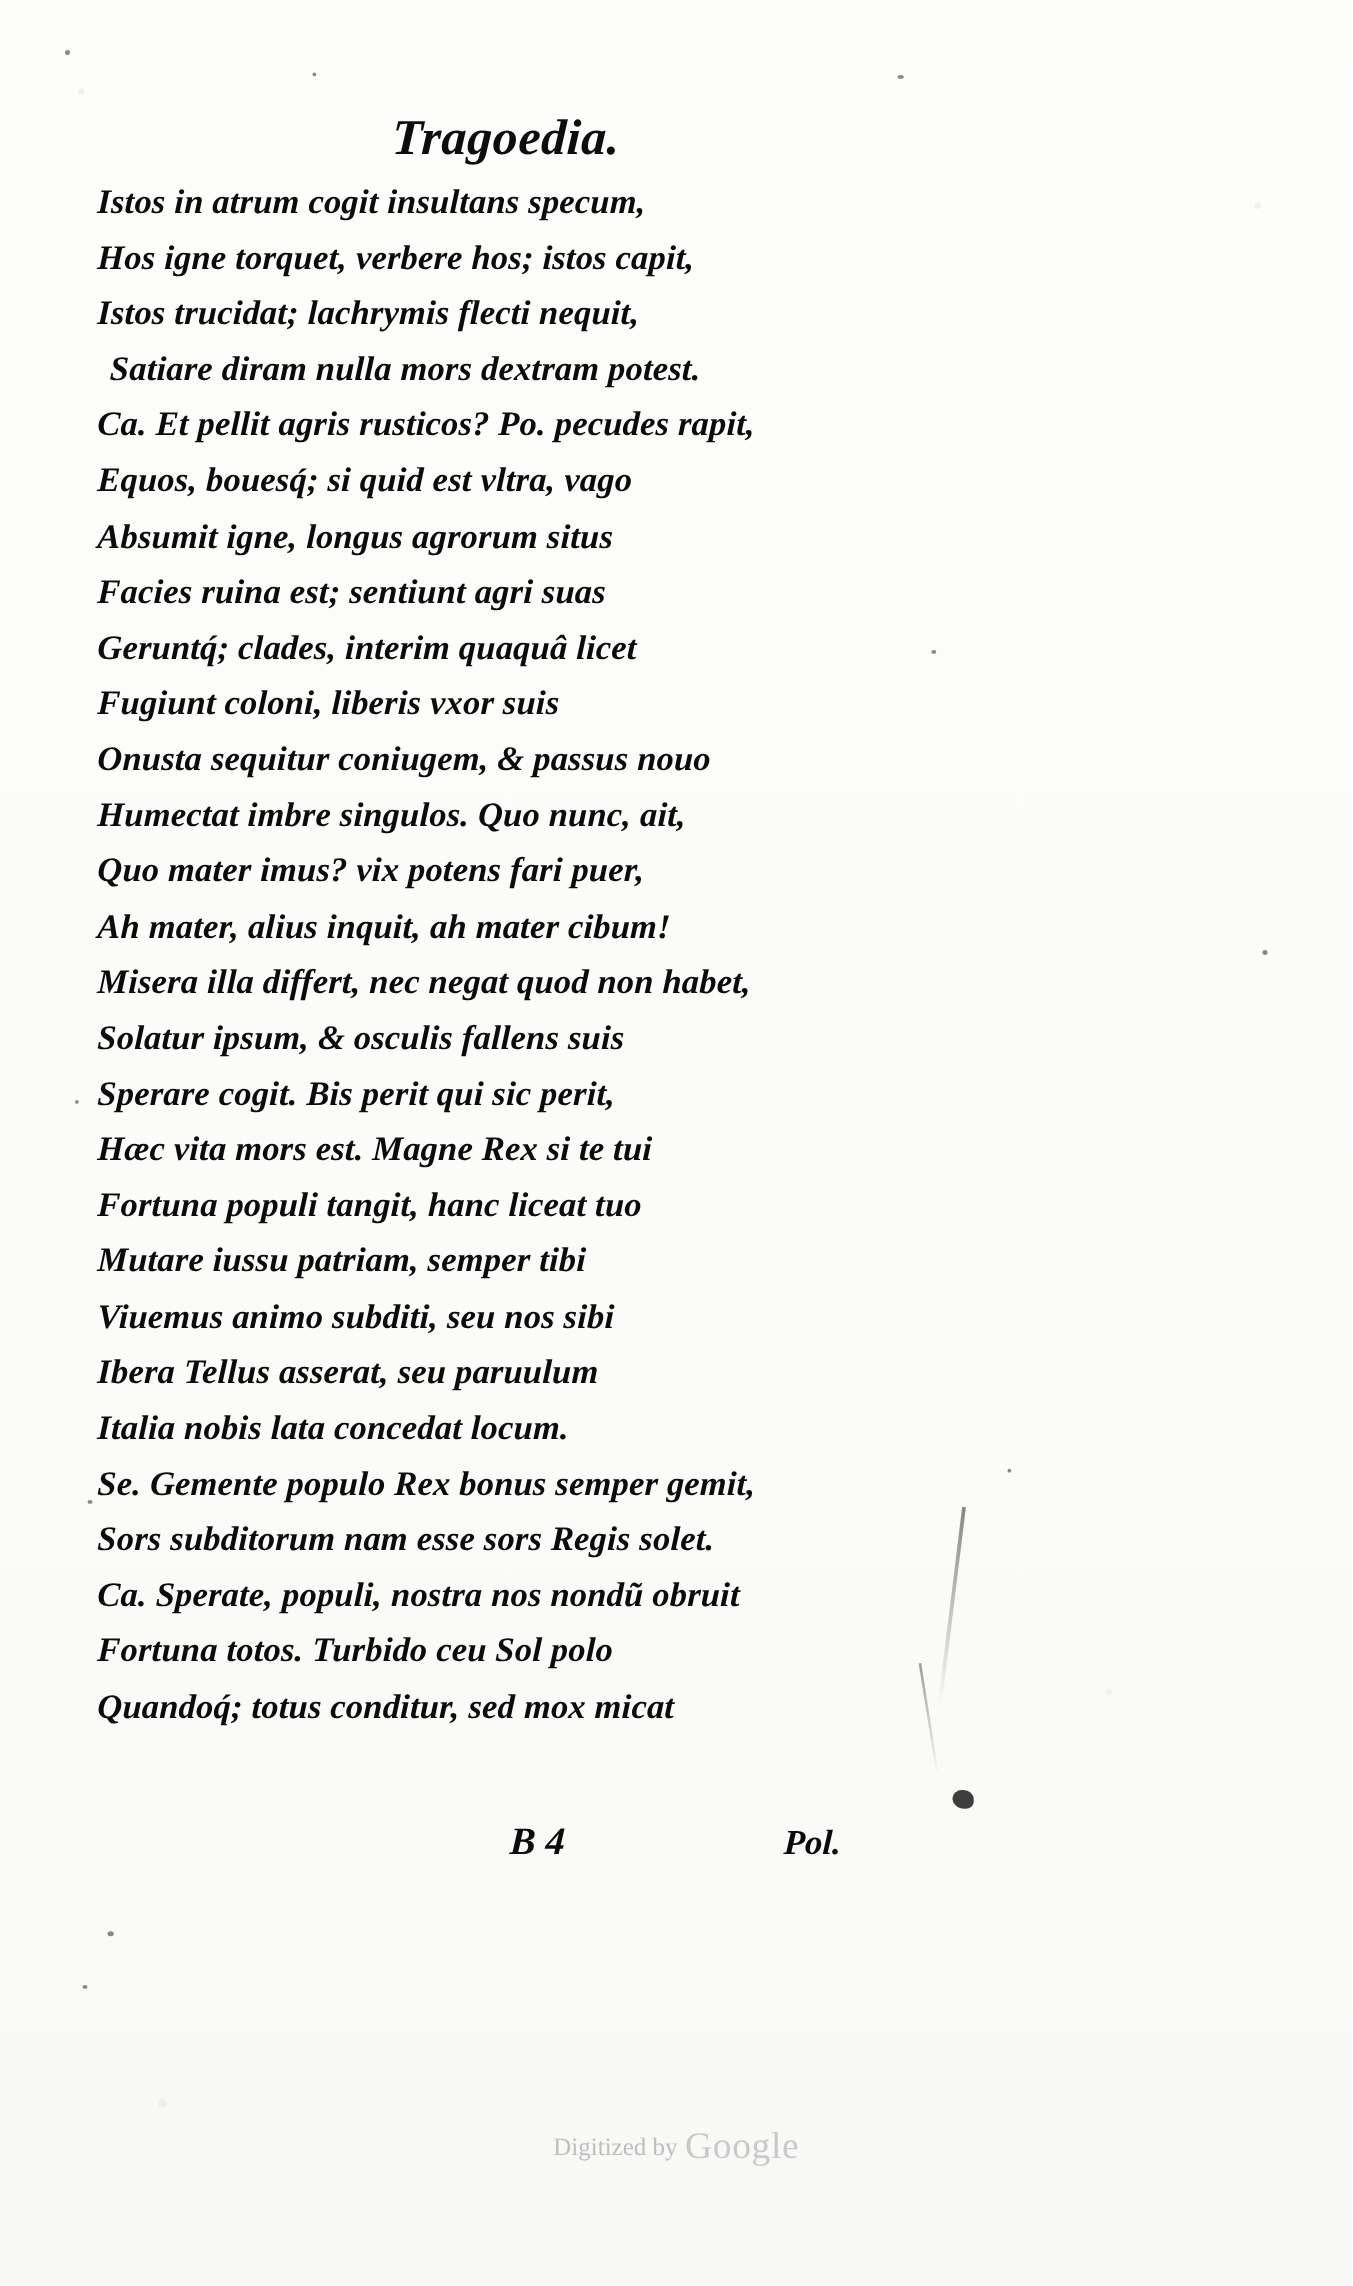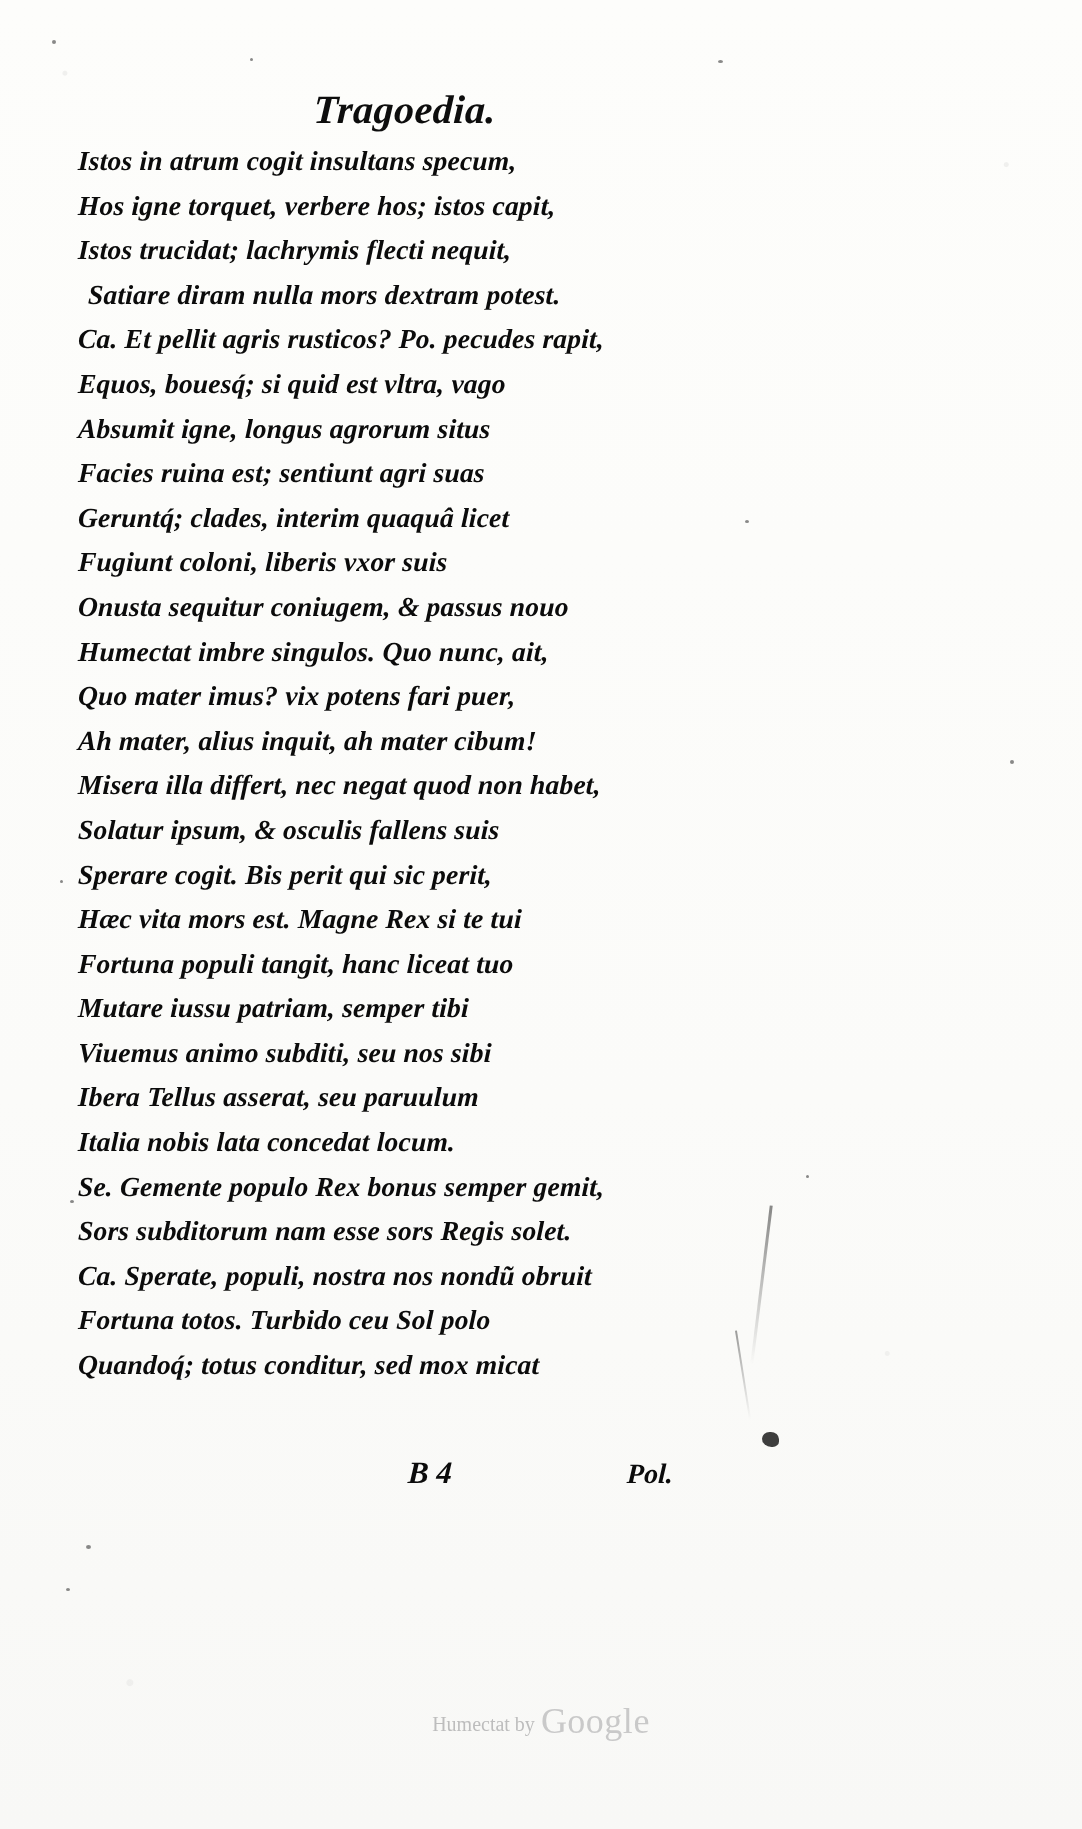--- a/index.html
+++ b/index.html
@@ -99,21 +99,21 @@
     position: absolute;
     left: 0;
     top: 1700px;
     width: 1082px;
     text-align: center;
     color: #bdbdbd;
     font-family: "Liberation Serif", serif;
     font-size: 20px;
   }
   .google-stamp .g {
-    font-size: 36px;
+    font-size: 30px;
     letter-spacing: 0.5px;
     color: #c9c9c9;
     margin-left: 6px;
     vertical-align: -2px;
   }
 
   
   .crack {
     position: absolute;
     left: 760px;
@@ -195,16 +195,16 @@
     <div class="line">Fortuna totos. Turbido ceu Sol polo</div>
     <div class="line">Quandoq́; totus conditur, sed mox micat</div>
   </div>
 
   <div class="footer-row">
     <span class="signature">B 4</span>
     <span class="catchword">Pol.</span>
   </div>
 
   <div class="google-stamp">
-    <span>Humectat by</span><span class="g">Google</span>
+    <span>Digitized by</span><span class="g">Google</span>
   </div>
 
 </div>
 
 </body></html>

